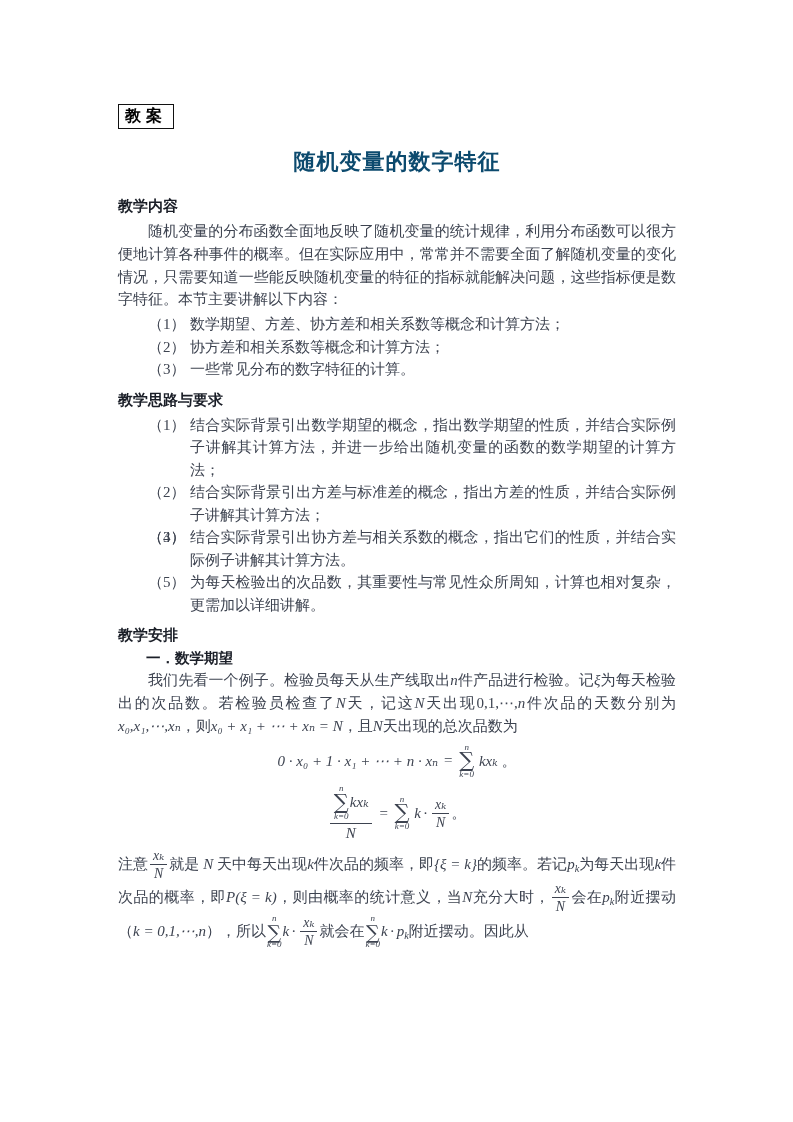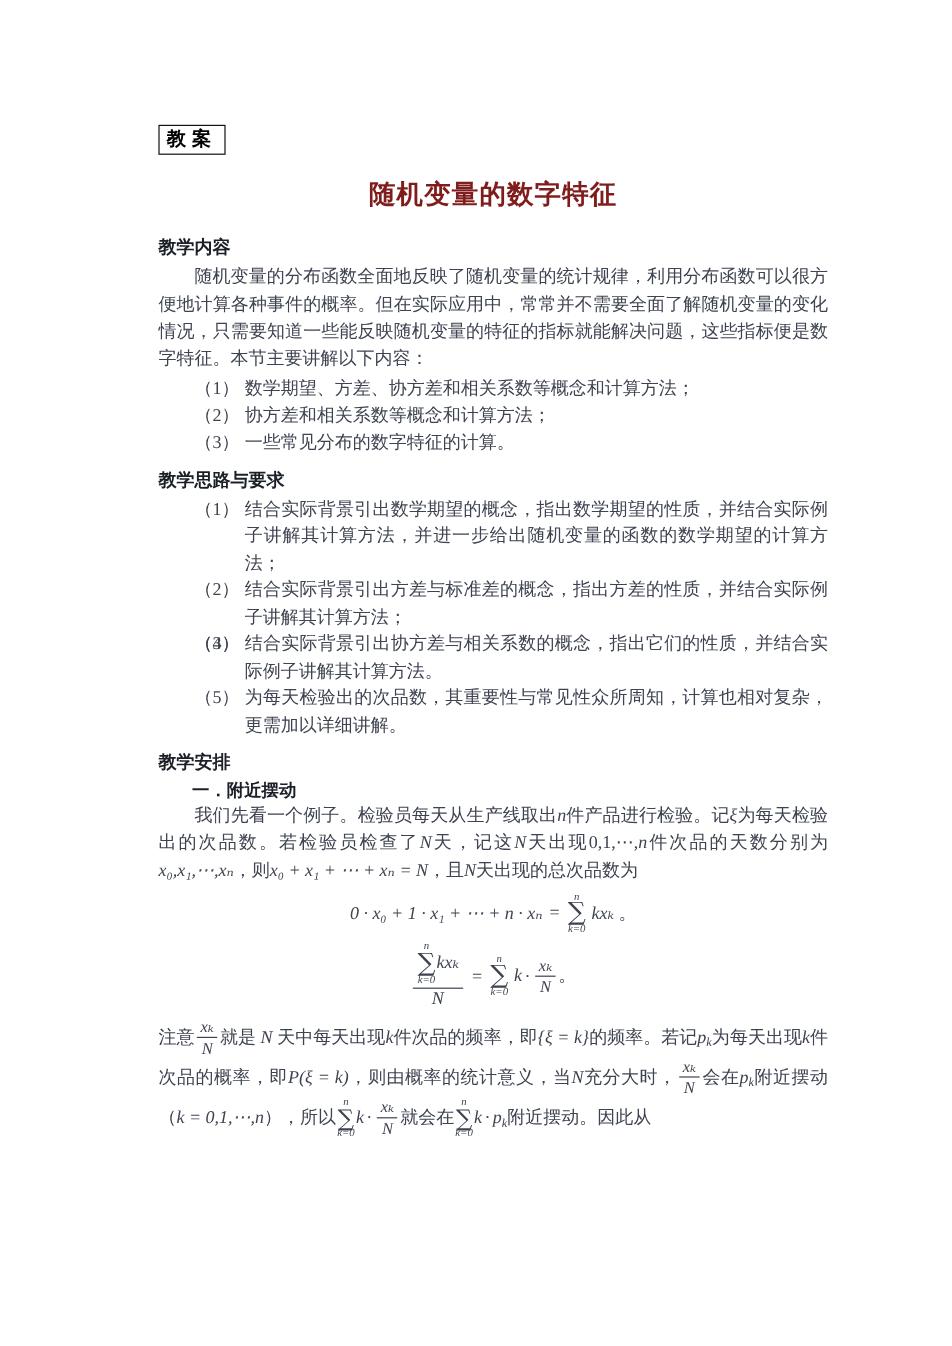--- a/index.html
+++ b/index.html
@@ -18,21 +18,21 @@
   .page {
     position: absolute;
     left: 0; top: 0;
     width: 793px;
     height: 1122px;
     background: #fff;
     overflow: hidden;
   }
   .content {
     position: absolute;
-    left: 132px;
+    left: 118px;
     top: 104px;
     width: 558px;
   }
 
   
   .stamp-box {
     display: inline-block;
     border: 1.4px solid #111;
     padding: 1px 6px 2px 6px;
     font-family: "DejaVu Serif", "Liberation Serif", serif;
@@ -43,21 +43,21 @@
     color: #000;
     margin-bottom: 4px;
   }
   .stamp-box span { display:inline-block; }
 
   
   .doc-title {
     text-align: center;
     font-size: 22px;
     font-weight: bold;
-    color: #7f1d1d;
+    color: #0c4a6e;
     letter-spacing: 1px;
     margin: 14px 0 20px 0;
     font-family: "DejaVu Sans", "Liberation Sans", sans-serif;
   }
 
   
   .sec-head {
     font-size: 15px;
     font-weight: bold;
     color: #1b1f28;
@@ -196,21 +196,21 @@
     <ol class="numlist">
       <li><span class="marker">（1）</span><span>结合实际背景引出数学期望的概念，指出数学期望的性质，并结合实际例子讲解其计算方法，并进一步给出随机变量的函数的数学期望的计算方法；</span></li>
       <li><span class="marker">（2）</span><span>结合实际背景引出方差与标准差的概念，指出方差的性质，并结合实际例子讲解其计算方法；</span></li>
       <li><span class="marker">（3）</span></li>
       <li><span class="marker">（4）</span><span>结合实际背景引出协方差与相关系数的概念，指出它们的性质，并结合实际例子讲解其计算方法。</span></li>
       <li><span class="marker">（5）</span><span>为每天检验出的次品数，其重要性与常见性众所周知，计算也相对复杂，更需加以详细讲解。</span></li>
     </ol>
 
     
     <div class="sec-head">教学安排</div>
-    <div class="sub-head">一．附近摆动</div>
+    <div class="sub-head">一．数学期望</div>
 
     
     <p class="body"><span>我们先看一个例子。检验员每天从生产线取出</span><span class="mi">n</span><span>件产品进行检验。记</span><span class="mi">ξ</span><span>为每天检验出的次品数。若检验员检查了</span><span class="mi">N</span><span>天，记这</span><span class="mi">N</span><span>天出现</span><span class="mn">0,1,⋯,</span><span class="mi">n</span><span>件次品的天数分别为</span><span class="mi inline-math">x₀,x₁,⋯,xₙ</span><span>，则</span><span class="mi inline-math">x₀ + x₁ + ⋯ + xₙ = N</span><span>，且</span><span class="mi">N</span><span>天出现的总次品数为</span></p>
 
     
     <div class="mathline">
       <span class="mi">0 · x₀ + 1 · x₁ + ⋯ + n · xₙ</span>
       <span class="mo">=</span>
       <span class="sum">
         <span class="lim">n</span>

